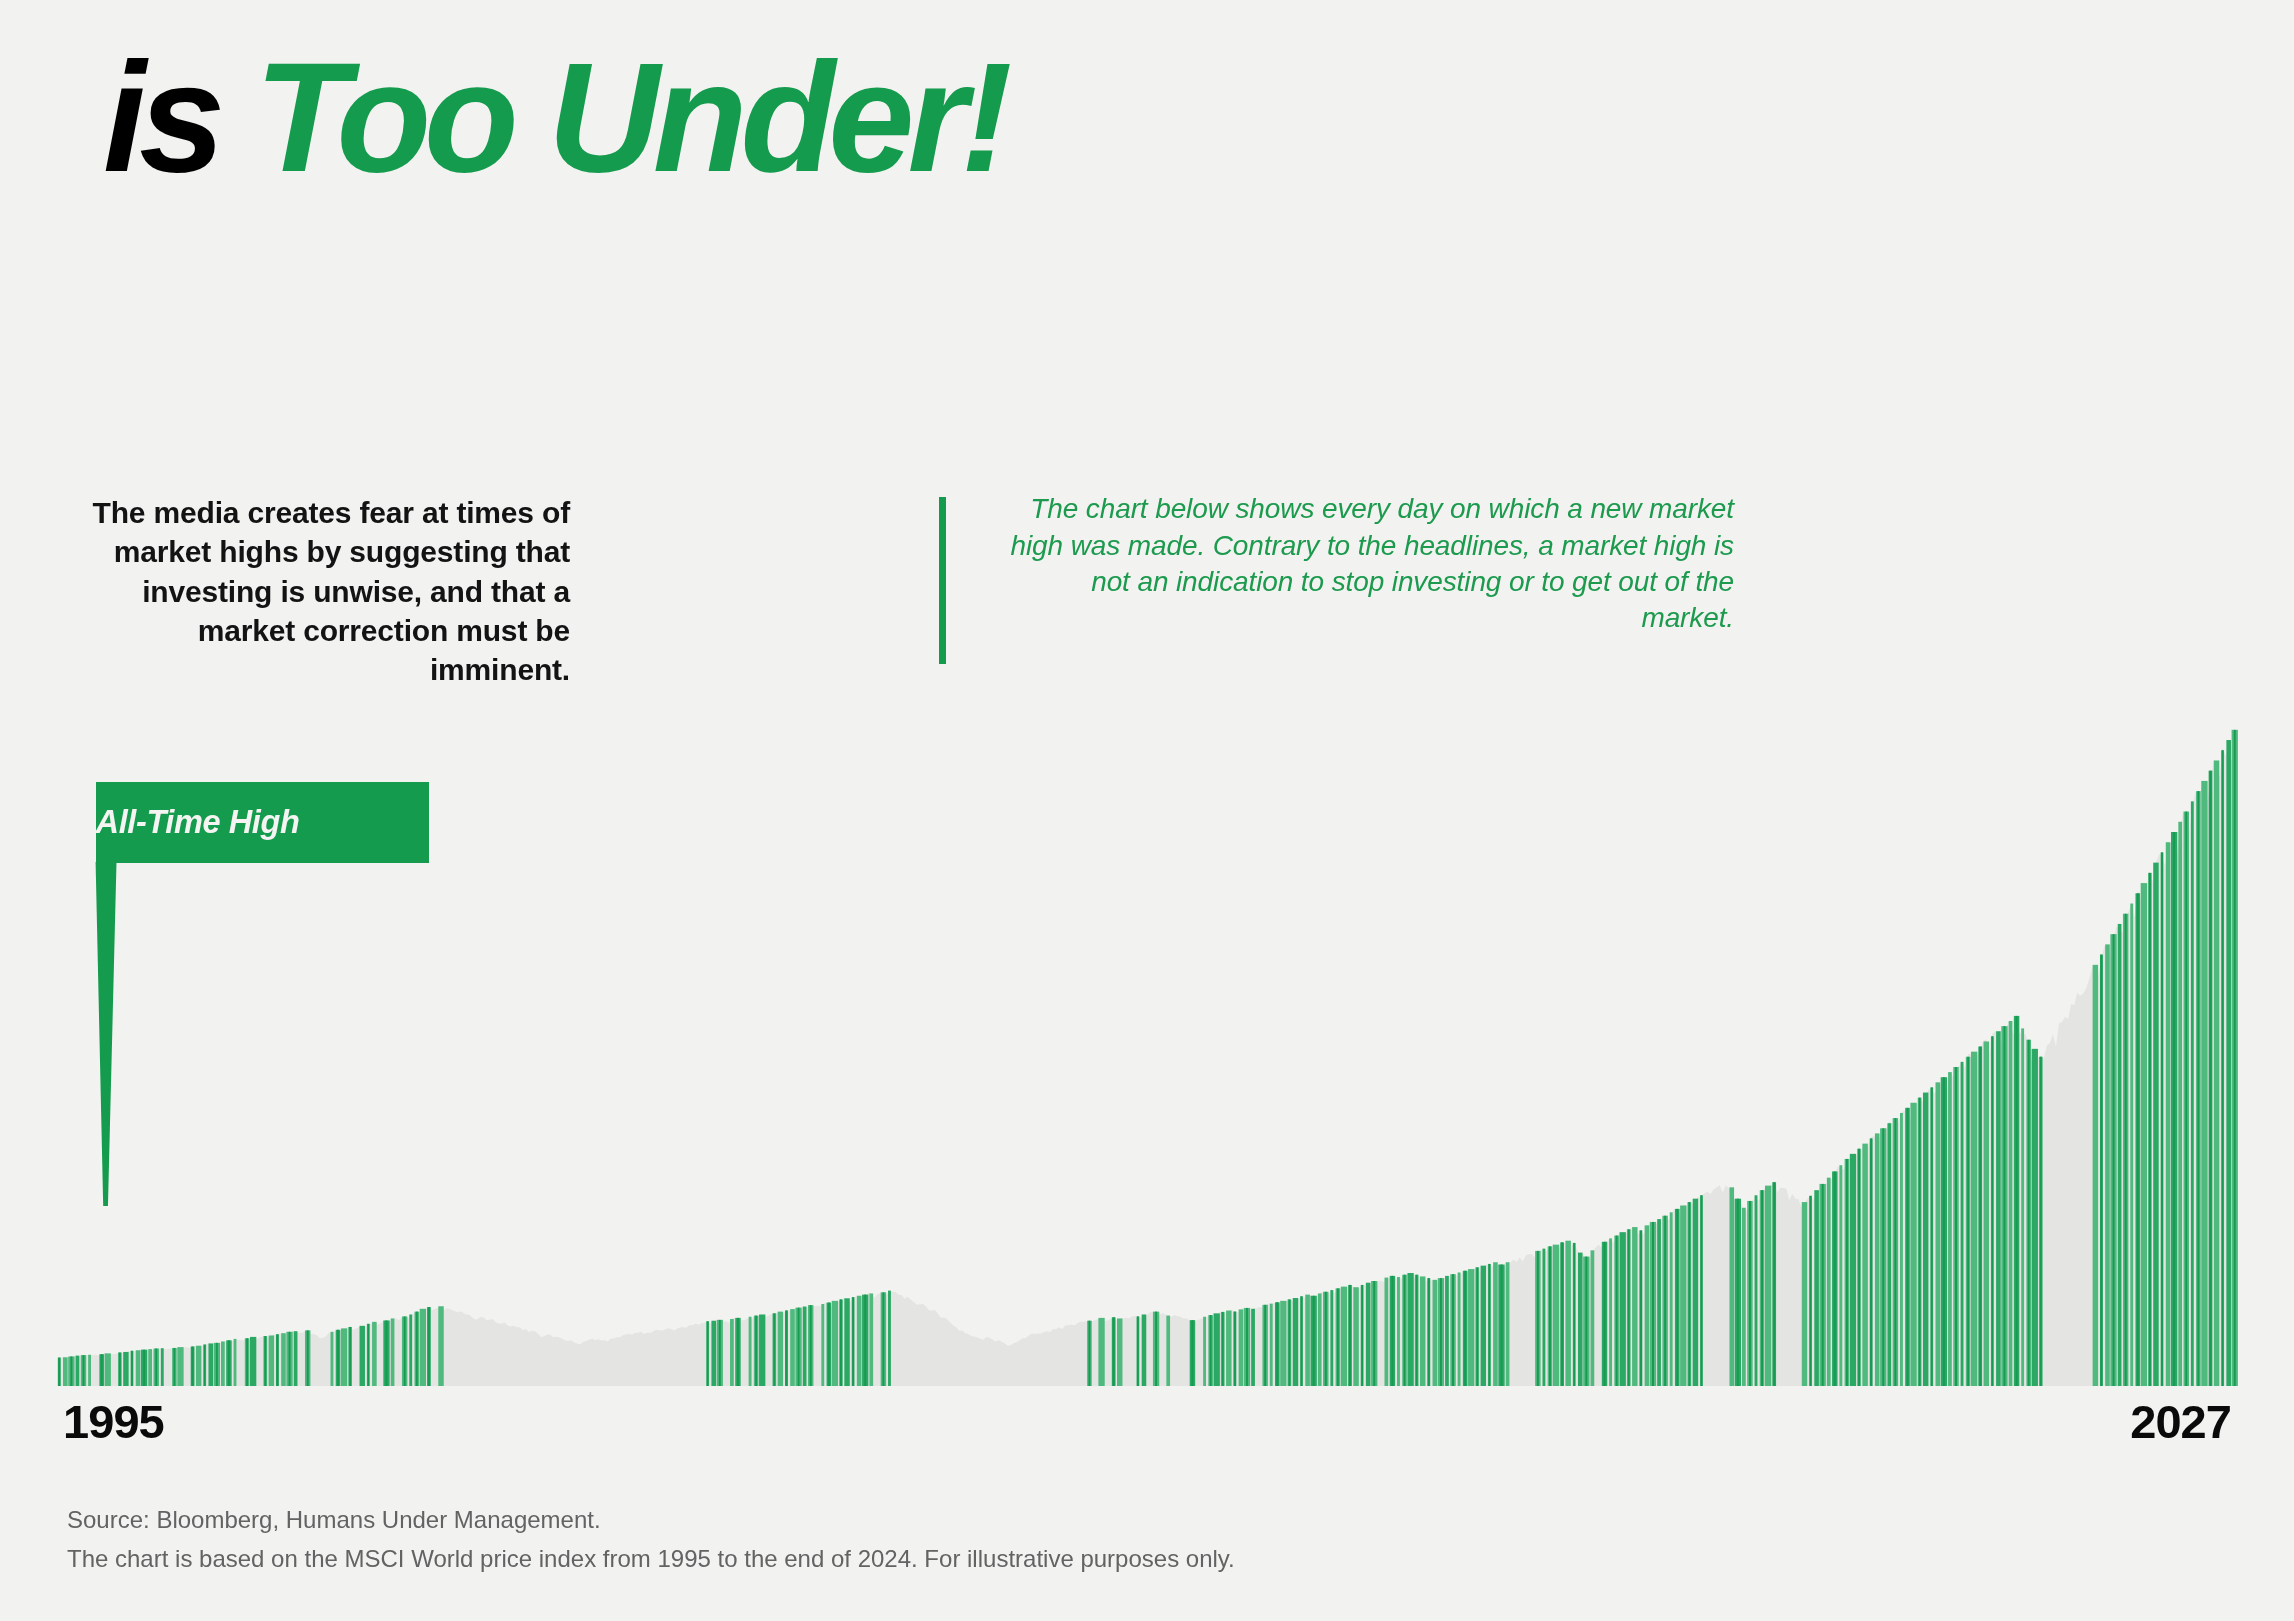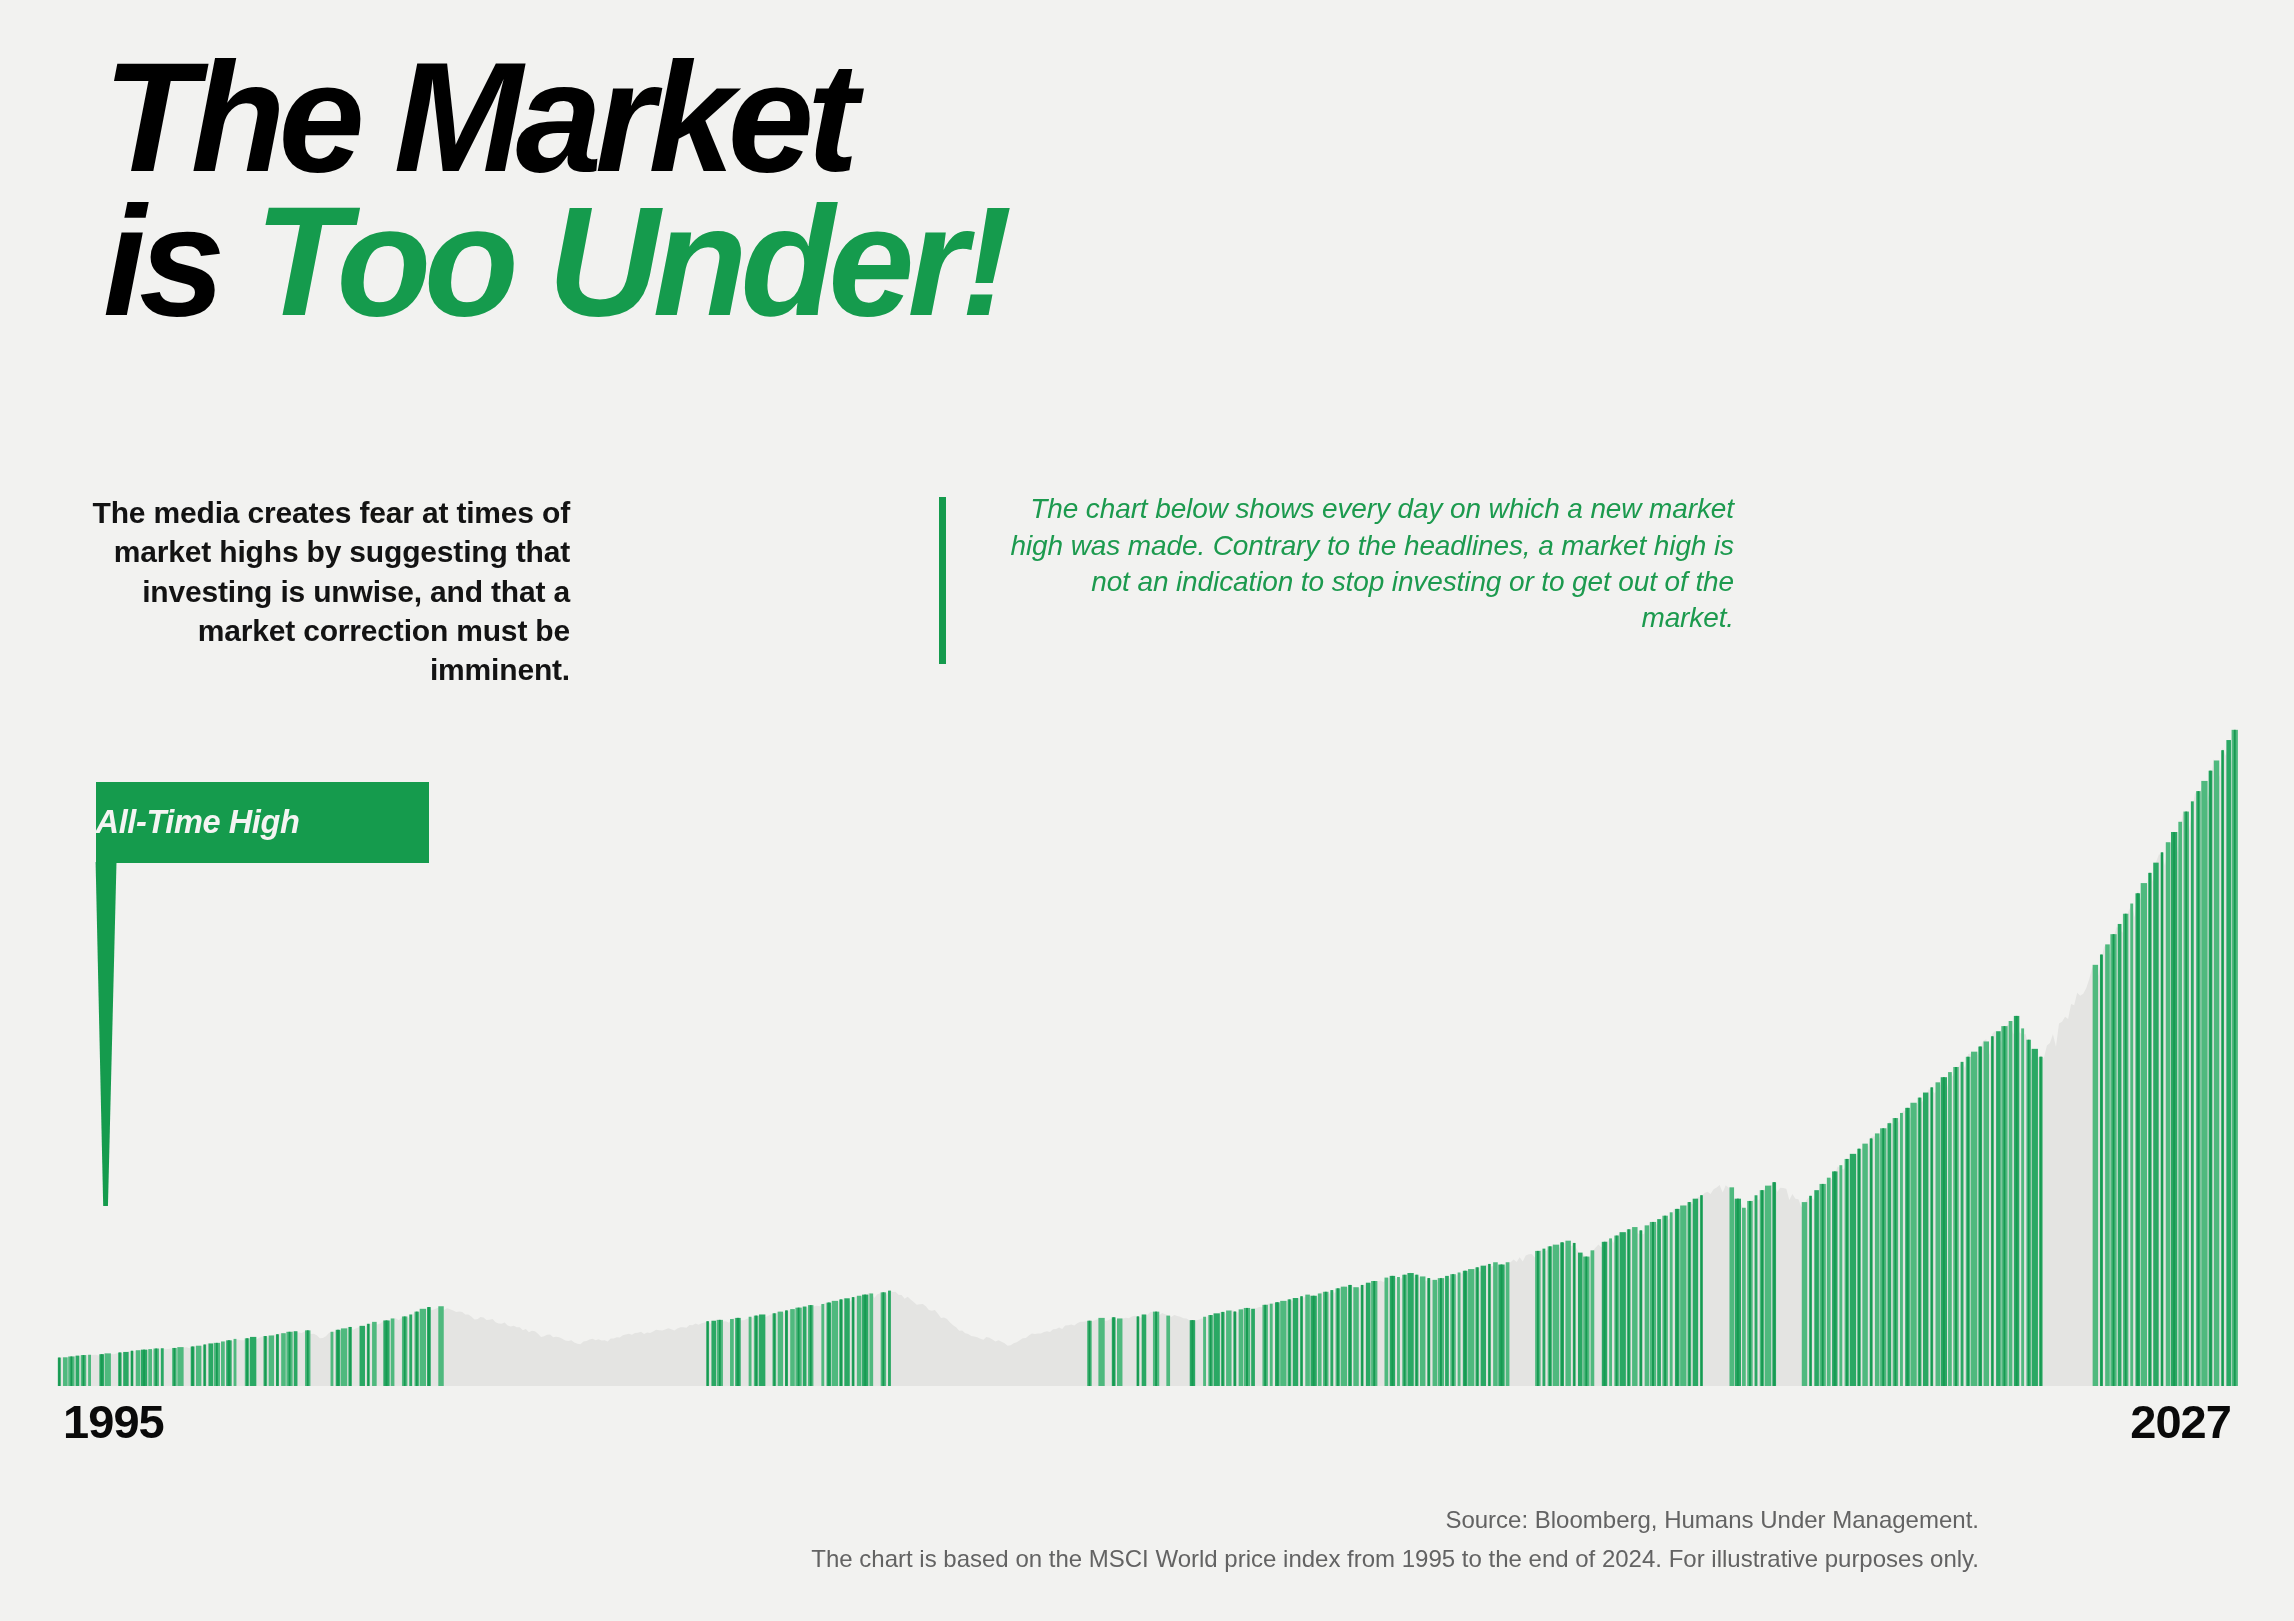--- a/index.html
+++ b/index.html
@@ -68,29 +68,28 @@
     position:absolute; top:1394px;
     font-size:47px; font-weight:800; 
     color:#0a0a0a; letter-spacing:-0.02em;
   }
   #year-start { left:63px; }
   #year-end   { right:63px; }
 
   
   #footer {
     position:absolute; left:67px; top:1501px; width:1912px;
-    font-size:24px; line-height:1.62; color:#636363; font-weight:400;text-align:right;
+    font-size:24px; line-height:1.62; color:#636363; font-weight:400;
   }
   #footer div { white-space:nowrap; }
 </style>
 </head>
 <body>
 
 <h1 id="headline">
-  <span class="l1">The Market</span>
   <span class="l2">
     <span>is </span><span class="grn">Too Under!</span>
   </span>
 </h1>
 
 <section id="intro">
   <p id="intro-left">The media creates fear at times of market highs by suggesting that investing is unwise, and that a market correction must be imminent.</p>
   <div id="intro-rule"></div>
   <p id="intro-right">The chart below shows every day on which a new market high was made. Contrary to the headlines, a market high is not an indication to stop investing or to get out of the market.</p>
 </section>

